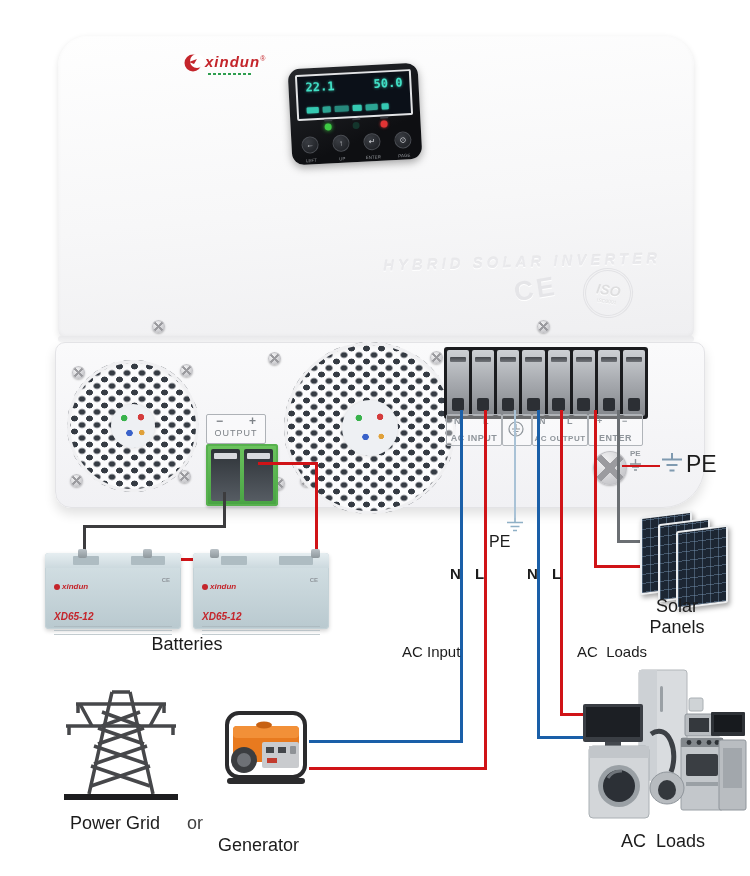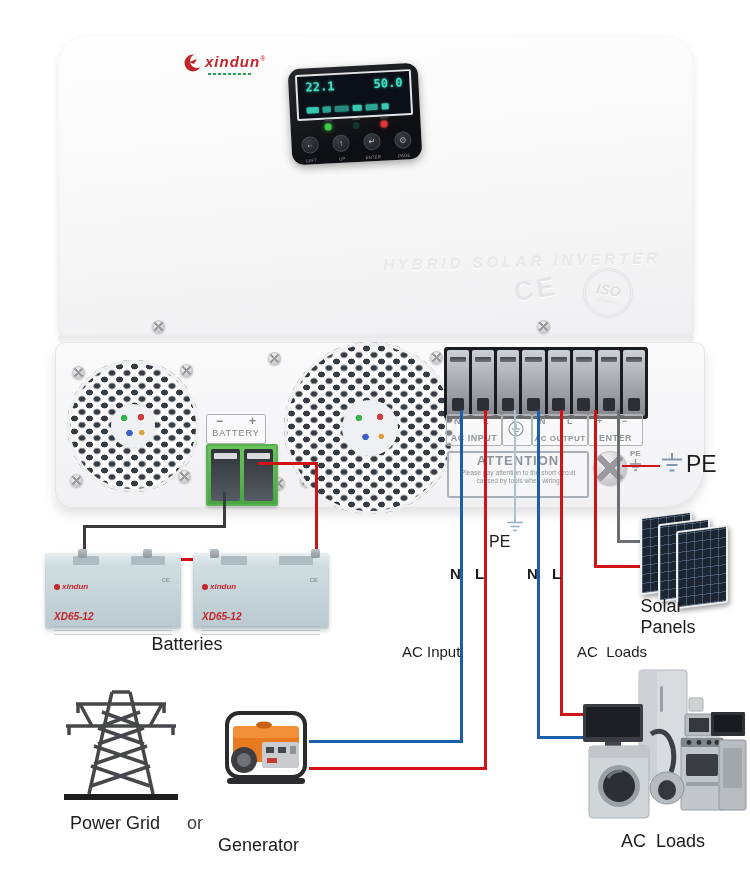--- a/index.html
+++ b/index.html
@@ -120,21 +120,21 @@
      repeating-linear-gradient(180deg,#a9b6bc 0 1.5px,transparent 1.5px 4px);opacity:.7;}
 
   
   .panel{position:absolute;width:48px;height:74px;border:2px solid #eceef0;border-radius:2px;
      background-color:#1c2633;
      background-image:repeating-linear-gradient(90deg,rgba(120,150,180,.45) 0 1px,transparent 1px 8px),
                       repeating-linear-gradient(0deg,rgba(120,150,180,.45) 0 1px,transparent 1px 9px);
      box-shadow:2px 3px 5px rgba(0,0,0,.35);transform:skewY(-7deg);}
 
   
-  .cap{font-size:18px;color:#1c1c1c;}
+  .cap{font-size:18px;color:#1c1c1c;text-align:center;}
   .cap-red{color:#404040;}
   .small-lab{font-size:15px;color:#1c1c1c;white-space:pre;}
   .nl{font-size:15px;font-weight:bold;color:#1c1c1c;}
   .pe-big{font-size:23px;color:#1c1c1c;}
   .pe-mid{font-size:16px;color:#1c1c1c;}
 </style>
 </head>
 <body>
 
 <div class="stage">
@@ -214,21 +214,21 @@
   </div>
   <div class="abs fan" style="left:284px;top:342px;width:172px;height:172px;">
     <div class="fan-hub abs" style="left:58px;top:58px;width:56px;height:56px;"></div>
   </div>
 
   <div class="abs bat-head">
     <div class="pm">
       <span>−</span>
       <span>+</span>
     </div>
-    <div class="nm">BATTERY</div>
+    <div class="nm">OUTPUT</div>
   </div>
   <div class="abs gconn">
     <div class="gslot"></div>
     <div class="gslot"></div>
   </div>
 
   <div class="abs tblock">
     <div class="term"></div>
     <div class="term"></div>
     <div class="term"></div>
@@ -254,25 +254,20 @@
     <span class="lbl-letters" style="left:6px;top:1px;">N</span>
     <span class="lbl-letters" style="left:34px;top:1px;">L</span>
     <div class="lbl-name" style="font-size:8px;">AC OUTPUT</div>
   </div>
   <div class="abs lblbox" style="left:588px;top:414px;width:53px;height:30px;">
     <span class="lbl-letters" style="left:8px;top:1px;">+</span>
     <span class="lbl-letters" style="left:33px;top:1px;">−</span>
     <div class="lbl-name">ENTER</div>
   </div>
 
-  <div class="abs attention">
-    <div class="t">ATTENTION</div>
-    <div class="s">Please pay attention to the short circuit</div>
-    <div class="s">caused by tools when wiring</div>
-  </div>
 
   <div class="abs screw big" style="left:593px;top:451px;"></div>
   <div class="abs pe-tiny" style="left:630px;top:449px;">PE</div>
   <svg class="abs" style="left:629px;top:459px;" width="13" height="12" viewBox="0 0 13 12">
     <path d="M6.5 0v5 M1 5h11 M3 8h7 M5 11h3" stroke="#8f959b" stroke-width="1.4" fill="none"></path>
   </svg>
 
   <div class="wire v3 w-blue" style="left:460px;top:410px;height:333px;"></div>
   <div class="wire h3 w-blue" style="left:309px;top:740px;width:154px;"></div>
 

